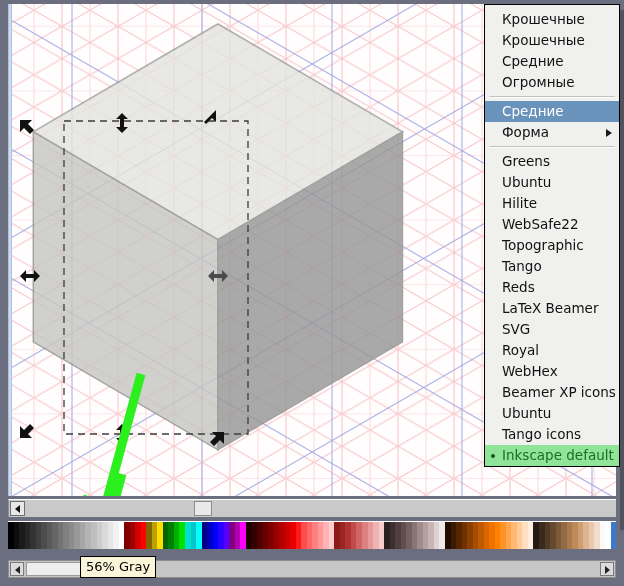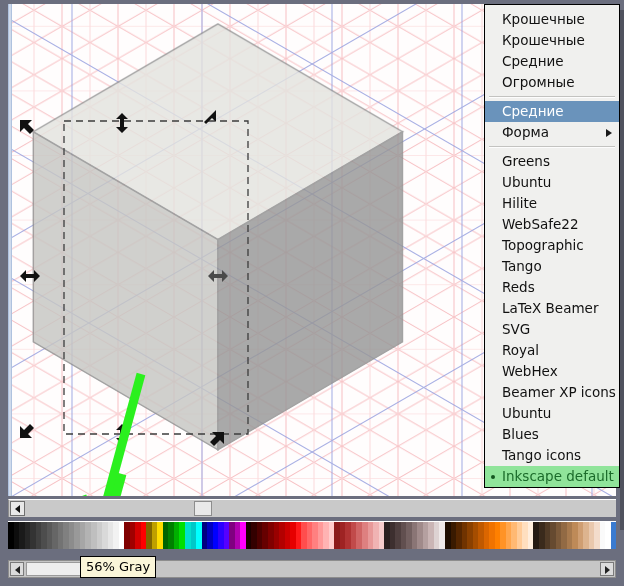--- a/index.html
+++ b/index.html
@@ -294,19 +294,18 @@
         <div class="mi"><span>WebSafe22</span></div>
         <div class="mi"><span>Topographic</span></div>
         <div class="mi"><span>Tango</span></div>
         <div class="mi"><span>Reds</span></div>
         <div class="mi"><span>LaTeX Beamer</span></div>
         <div class="mi"><span>SVG</span></div>
         <div class="mi"><span>Royal</span></div>
         <div class="mi"><span>WebHex</span></div>
         <div class="mi"><span>Beamer XP icons</span></div>
         <div class="mi"><span>Ubuntu</span></div>
-        <div class="mi"><span>Blues</span></div>
         <div class="mi"><span>Tango icons</span></div>
         <div class="mi green"><span class="bullet"></span><span>Inkscape default</span></div>
       </div>
   </div>
 
 </div>
 
 </body></html>

